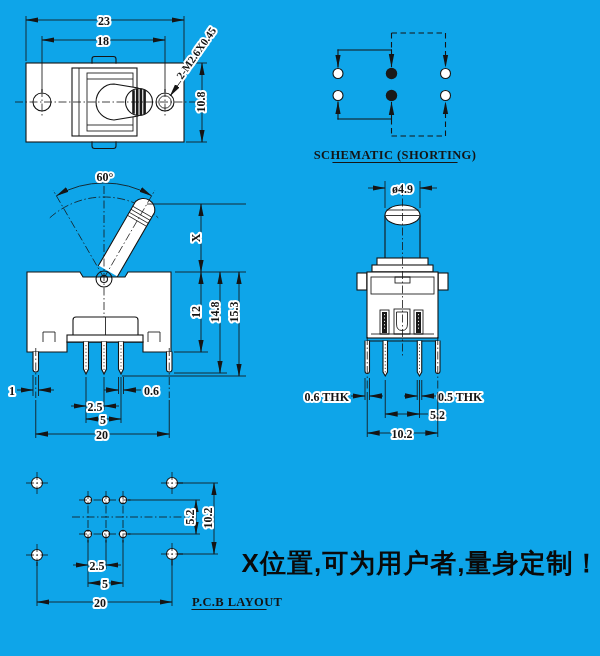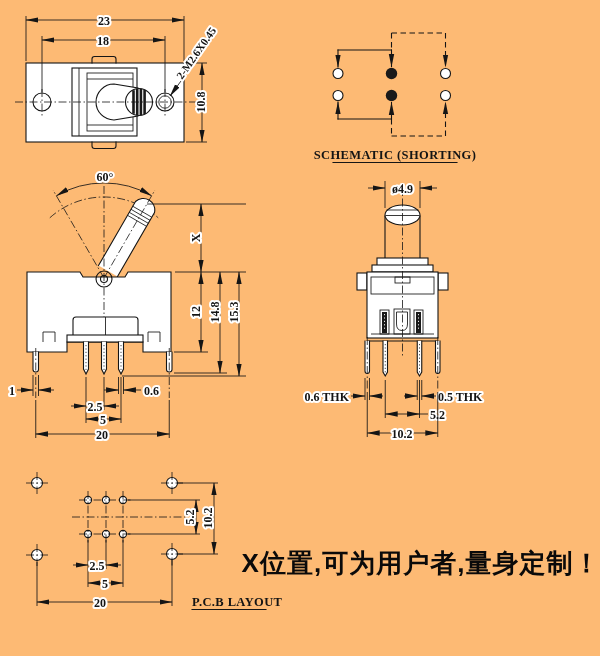--- a/index.html
+++ b/index.html
@@ -1,16 +1,16 @@
 <!DOCTYPE html>
 <html><head>
 <meta charset="utf-8">
 <style>
   html,body{margin:0;padding:0;background:#ffffff;}
-  .page{width:600px;height:656px;background:#fdba74;position:relative;font-family:"Liberation Sans",sans-serif;}
+  .page{width:600px;height:656px;background:#0ea5e9;position:relative;font-family:"Liberation Sans",sans-serif;}
   svg{display:block}
   .ln{stroke:#151515;stroke-width:1.1;fill:none;stroke-linecap:square}
   .tn{stroke:#151515;stroke-width:0.85;fill:none;stroke-linecap:butt}
   .cl{stroke:#151515;stroke-width:0.8;fill:none;stroke-dasharray:8 2.5 1.5 2.5}
   .dsh{stroke:#151515;stroke-width:1.1;fill:none;stroke-dasharray:5.5 3.5}
   .pdot{stroke:#151515;stroke-width:0.8;fill:none;stroke-dasharray:1.2 2.2}
   .wdot{stroke:#ffffff;stroke-width:0.9;fill:none;stroke-dasharray:1.2 2.2}
   .wf{fill:#ffffff}
   .bf{fill:#1a1a1a}
   .dt{font:bold 12px "Liberation Serif",serif;fill:#141414}

